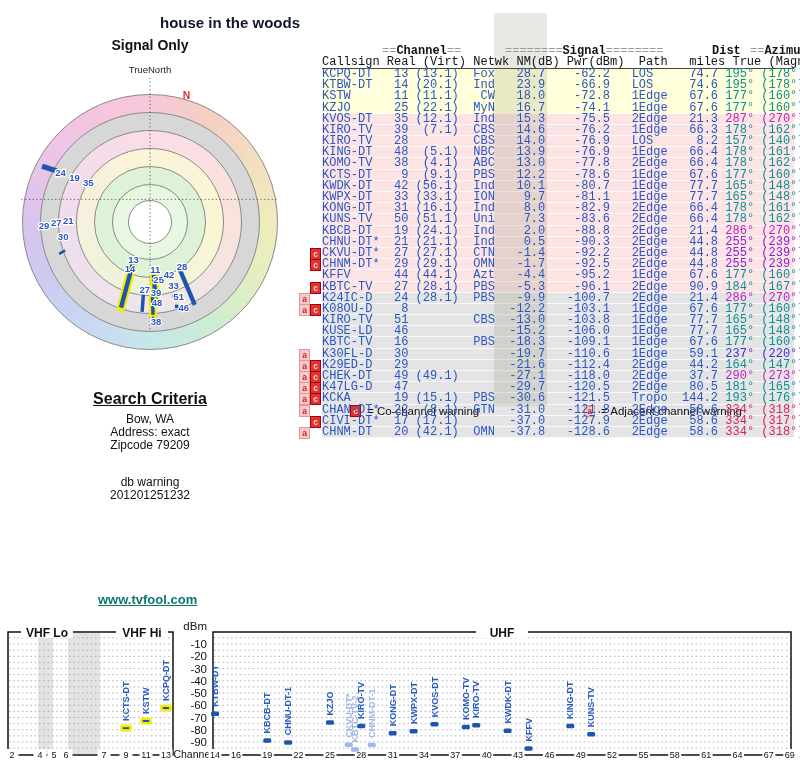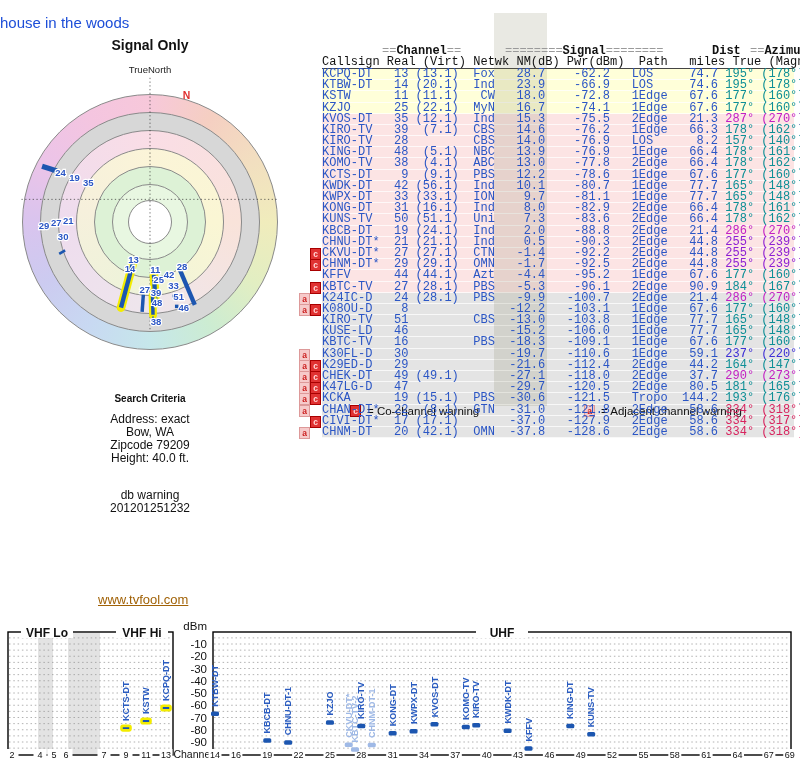--- a/index.html
+++ b/index.html
@@ -1,41 +1,41 @@
 <!DOCTYPE html>
 <html><head>
 <meta charset="utf-8">
 <style>
   html,body{margin:0;padding:0;background:#fff}
   #page{position:relative;width:800px;height:768px;background:#fff;overflow:hidden;
         font-family:"Liberation Sans",sans-serif;}
   .abs{position:absolute}
 
   
-  #title1{left:0;top:14px;width:300px;text-align:left;font-size:15px;font-weight:normal;color:#1d4ed8}
+  #title1{left:0;top:14px;width:300px;text-align:right;font-size:15px;font-weight:bold;color:#0f172a}
   #title2{left:0;top:37px;width:300px;text-align:center;font-size:14px;font-weight:bold;color:#111}
 
   
   .ring{position:absolute;border-radius:50%;border:1px solid #8a8a8a;box-sizing:border-box}
   #ring-hue{background:conic-gradient(from 0deg,#f7c8da 0deg,#f5cfc2 30deg,#f2dfc0 60deg,#f0ecbc 90deg,#e2eec2 120deg,#ccecd2 150deg,#c6e7ea 180deg,#c8d9f2 210deg,#cccbf0 240deg,#d9c4ee 270deg,#ecc4e8 300deg,#f4c5e0 330deg,#f7c8da 360deg)}
   #ring-gray{background:#d7d7d7}
   #ring-pink{background:conic-gradient(from 0deg,#fadde6 0deg,#f9e3da 90deg,#eee6ec 180deg,#eedcee 270deg,#fadde6 360deg)}
   #ring-yellow{background:conic-gradient(from 0deg,#fbf4d8 0deg,#faf6d4 90deg,#eef3da 200deg,#f6f0dc 280deg,#fbf4d8 360deg)}
   #ring-green{background:#ddf2d6}
   #ring-green2{background:#e8f7e1}
   #ring-center{background:#ffffff}
 
   #radar-svg{left:0;top:50px}
 
   
   #search{left:35px;top:392px;width:230px;text-align:center;color:#111;font-size:12px;line-height:13px}
-  #search h3{margin:0 0 8px 0;font-size:10px;}
+  #search h3{margin:0 0 8px 0;font-size:16px;text-decoration:underline}
   #search .gap{height:24px}
 
-  #site-link{left:98px;top:592px;font-size:13px;font-weight:normal;color:#a16207;text-decoration:underline;cursor:pointer}
+  #site-link{left:98px;top:592px;font-size:13px;font-weight:bold;color:#0f766e;text-decoration:underline;cursor:pointer}
 
   
   #tv-table{left:322px;top:12px;width:472px;font-family:"Liberation Mono",monospace;
             font-size:12px;line-height:11.2px;white-space:pre;color:#2b56c5}
   #nm-stripe{left:172px;top:1px;width:53px;height:393px;background:rgba(125,125,88,.17);z-index:1}
   .tl{position:relative;height:11.2px}
   .tl .txt{position:relative;z-index:2}
   .ghdr{color:#111}
   .ghdr .eq{color:#9a9a9a}
   .chdr{color:#111;border-bottom:1px solid #444}
@@ -113,24 +113,23 @@
         <text x="183" y="335" text-anchor="middle" dominant-baseline="middle" fill="#2b56c5" font-size="11" font-weight="bold" font-family="&quot;Liberation Sans&quot;,sans-serif" stroke="#ffffff" stroke-width="2.6" paint-order="stroke">51</text>
         <text x="189" y="348" text-anchor="middle" dominant-baseline="middle" fill="#2b56c5" font-size="11" font-weight="bold" font-family="&quot;Liberation Sans&quot;,sans-serif" stroke="#ffffff" stroke-width="2.6" paint-order="stroke">46</text>
         <text x="187" y="301" text-anchor="middle" dominant-baseline="middle" fill="#2b56c5" font-size="11" font-weight="bold" font-family="&quot;Liberation Sans&quot;,sans-serif" stroke="#ffffff" stroke-width="2.6" paint-order="stroke">28</text>
         <text x="150" y="76" text-anchor="middle" fill="#222" font-size="11" font-family="&quot;Liberation Sans&quot;,sans-serif">TrueNorth</text>
         <text x="192" y="106" text-anchor="middle" fill="#e03030" font-size="12" font-weight="bold" font-family="&quot;Liberation Sans&quot;,sans-serif">N</text>
       </svg>
   </div>
 
   <div class="abs" id="search">
     <h3>Search Criteria</h3>
+    <div>Bow, WA</div>
     <div>Address: exact</div>
-    <div>Bow, WA</div>
     <div>Zipcode 79209</div>
-    <div>Height: 40.0 ft.</div>
     <div class="gap"></div>
     <div>db warning</div>
     <div>201201251232</div>
   </div>
 
   <a class="abs" id="site-link">www.tvfool.com</a>
 
   <div class="abs" id="tv-table">
     <div class="abs" id="nm-stripe"></div>
     <div id="table-lines"><div class="tl ghdr"><span class="txt" style="position:absolute;left:60px"><span class="eq">==</span><b class="w">Channel</b><span class="eq2 eq">==</span></span><span class="txt" style="position:absolute;left:183px"><span class="eq">========</span><b class="w">Signal</b><span class="eq2 eq">========</span></span><span class="txt" style="position:absolute;left:390px"><b class="w">Dist</b></span><span class="txt" style="position:absolute;left:428px"><span class="eq">==</span><b class="w">Azimuth</b></span></div><div class="tl chdr"><span class="txt">Callsign Real (Virt) Netwk NM(dB) Pwr(dBm)  Path   miles True (Magn)</span></div><div class="tl row-y"><span class="txt"><span>KCPQ-DT   13 (13.1)  Fox   28.7    -62.2   LOS     74.7</span><span class="az-teal"> 195° (178°)</span></span></div><div class="tl row-y"><span class="txt"><span>KTBW-DT   14 (20.1)  Ind   23.9    -66.9   LOS     74.6</span><span class="az-teal"> 195° (178°)</span></span></div><div class="tl row-y"><span class="txt"><span>KSTW      11 (11.1)   CW   18.0    -72.8   1Edge   67.6</span><span class="az-teal"> 177° (160°)</span></span></div><div class="tl row-y"><span class="txt"><span>KZJO      25 (22.1)  MyN   16.7    -74.1   1Edge   67.6</span><span class="az-teal"> 177° (160°)</span></span></div><div class="tl row-p"><span class="txt"><span>KVOS-DT   35 (12.1)  Ind   15.3    -75.5   2Edge   21.3</span><span class="az-mag"> 287° (270°)</span></span></div><div class="tl row-p"><span class="txt"><span>KIRO-TV   39  (7.1)  CBS   14.6    -76.2   1Edge   66.3</span><span class="az-teal"> 178° (162°)</span></span></div><div class="tl row-p"><span class="txt"><span>KIRO-TV   28         CBS   14.0    -76.9   LOS      8.2</span><span class="az-teal"> 157° (140°)</span></span></div><div class="tl row-p"><span class="txt"><span>KING-DT   48  (5.1)  NBC   13.9    -76.9   1Edge   66.4</span><span class="az-teal"> 178° (161°)</span></span></div><div class="tl row-p"><span class="txt"><span>KOMO-TV   38  (4.1)  ABC   13.0    -77.8   2Edge   66.4</span><span class="az-teal"> 178° (162°)</span></span></div><div class="tl row-p"><span class="txt"><span>KCTS-DT    9  (9.1)  PBS   12.2    -78.6   1Edge   67.6</span><span class="az-teal"> 177° (160°)</span></span></div><div class="tl row-p"><span class="txt"><span>KWDK-DT   42 (56.1)  Ind   10.1    -80.7   1Edge   77.7</span><span class="az-teal"> 165° (148°)</span></span></div><div class="tl row-p"><span class="txt"><span>KWPX-DT   33 (33.1)  ION    9.7    -81.1   1Edge   77.7</span><span class="az-teal"> 165° (148°)</span></span></div><div class="tl row-p"><span class="txt"><span>KONG-DT   31 (16.1)  Ind    8.0    -82.9   2Edge   66.4</span><span class="az-teal"> 178° (161°)</span></span></div><div class="tl row-p"><span class="txt"><span>KUNS-TV   50 (51.1)  Uni    7.3    -83.6   2Edge   66.4</span><span class="az-teal"> 178° (162°)</span></span></div><div class="tl row-p"><span class="txt"><span>KBCB-DT   19 (24.1)  Ind    2.0    -88.8   2Edge   21.4</span><span class="az-mag"> 286° (270°)</span></span></div><div class="tl row-p"><span class="txt"><span>CHNU-DT*  21 (21.1)  Ind    0.5    -90.3   2Edge   44.8</span><span class="az-pur"> 255° (239°)</span></span></div><div class="tl row-p"><span class="txt"><span>CKVU-DT*  27 (27.1)  CTN   -1.4    -92.2   2Edge   44.8</span><span class="az-pur"> 255° (239°)</span></span><span class="badge b-c">c</span></div><div class="tl row-p"><span class="txt"><span>CHNM-DT*  29 (29.1)  OMN   -1.7    -92.5   2Edge   44.8</span><span class="az-pur"> 255° (239°)</span></span><span class="badge b-c">c</span></div><div class="tl row-p"><span class="txt"><span>KFFV      44 (44.1)  Azt   -4.4    -95.2   1Edge   67.6</span><span class="az-teal"> 177° (160°)</span></span></div><div class="tl row-p"><span class="txt"><span>KBTC-TV   27 (28.1)  PBS   -5.3    -96.1   2Edge   90.9</span><span class="az-teal"> 184° (167°)</span></span><span class="badge b-c">c</span></div><div class="tl row-g"><span class="txt"><span>K24IC-D   24 (28.1)  PBS   -9.9   -100.7   2Edge   21.4</span><span class="az-mag"> 286° (270°)</span></span><span class="badge b-a">a</span></div><div class="tl row-g"><span class="txt"><span>K08OU-D    8              -12.2   -103.1   1Edge   67.6</span><span class="az-teal"> 177° (160°)</span></span><span class="badge b-c">c</span><span class="badge b-a">a</span></div><div class="tl row-g"><span class="txt"><span>KIRO-TV   51         CBS  -13.0   -103.8   1Edge   77.7</span><span class="az-teal"> 165° (148°)</span></span></div><div class="tl row-g"><span class="txt"><span>KUSE-LD   46              -15.2   -106.0   1Edge   77.7</span><span class="az-teal"> 165° (148°)</span></span></div><div class="tl row-g"><span class="txt"><span>KBTC-TV   16         PBS  -18.3   -109.1   1Edge   67.6</span><span class="az-teal"> 177° (160°)</span></span></div><div class="tl row-g"><span class="txt"><span>K30FL-D   30              -19.7   -110.6   1Edge   59.1</span><span class="az-vio"> 237° (220°)</span></span><span class="badge b-a">a</span></div><div class="tl row-g"><span class="txt"><span>K29ED-D   29              -21.6   -112.4   2Edge   44.2</span><span class="az-teal"> 164° (147°)</span></span><span class="badge b-c">c</span><span class="badge b-a">a</span></div><div class="tl row-g"><span class="txt"><span>CHEK-DT   49 (49.1)       -27.1   -118.0   2Edge   37.7</span><span class="az-mag"> 290° (273°)</span></span><span class="badge b-c">c</span><span class="badge b-a">a</span></div><div class="tl row-g"><span class="txt"><span>K47LG-D   47              -29.7   -120.5   2Edge   80.5</span><span class="az-teal"> 181° (165°)</span></span><span class="badge b-c">c</span><span class="badge b-a">a</span></div><div class="tl row-g"><span class="txt"><span>KCKA      19 (15.1)  PBS  -30.6   -121.5   Tropo  144.2</span><span class="az-teal"> 193° (176°)</span></span><span class="badge b-c">c</span><span class="badge b-a">a</span></div><div class="tl row-g"><span class="txt"><span>CHAN-DT*  22  (8.1)  GTN  -31.0   -121.8   2Edge   58.6</span><span class="az-red"> 334° (318°)</span></span><span class="badge b-a">a</span></div><div class="tl row-g"><span class="txt"><span>CIVI-DT*  17 (17.1)       -37.0   -127.9   2Edge   58.6</span><span class="az-red"> 334° (317°)</span></span><span class="badge b-c">c</span></div><div class="tl row-g"><span class="txt"><span>CHNM-DT   20 (42.1)  OMN  -37.8   -128.6   2Edge   58.6</span><span class="az-red"> 334° (318°)</span></span><span class="badge b-a">a</span></div></div>

